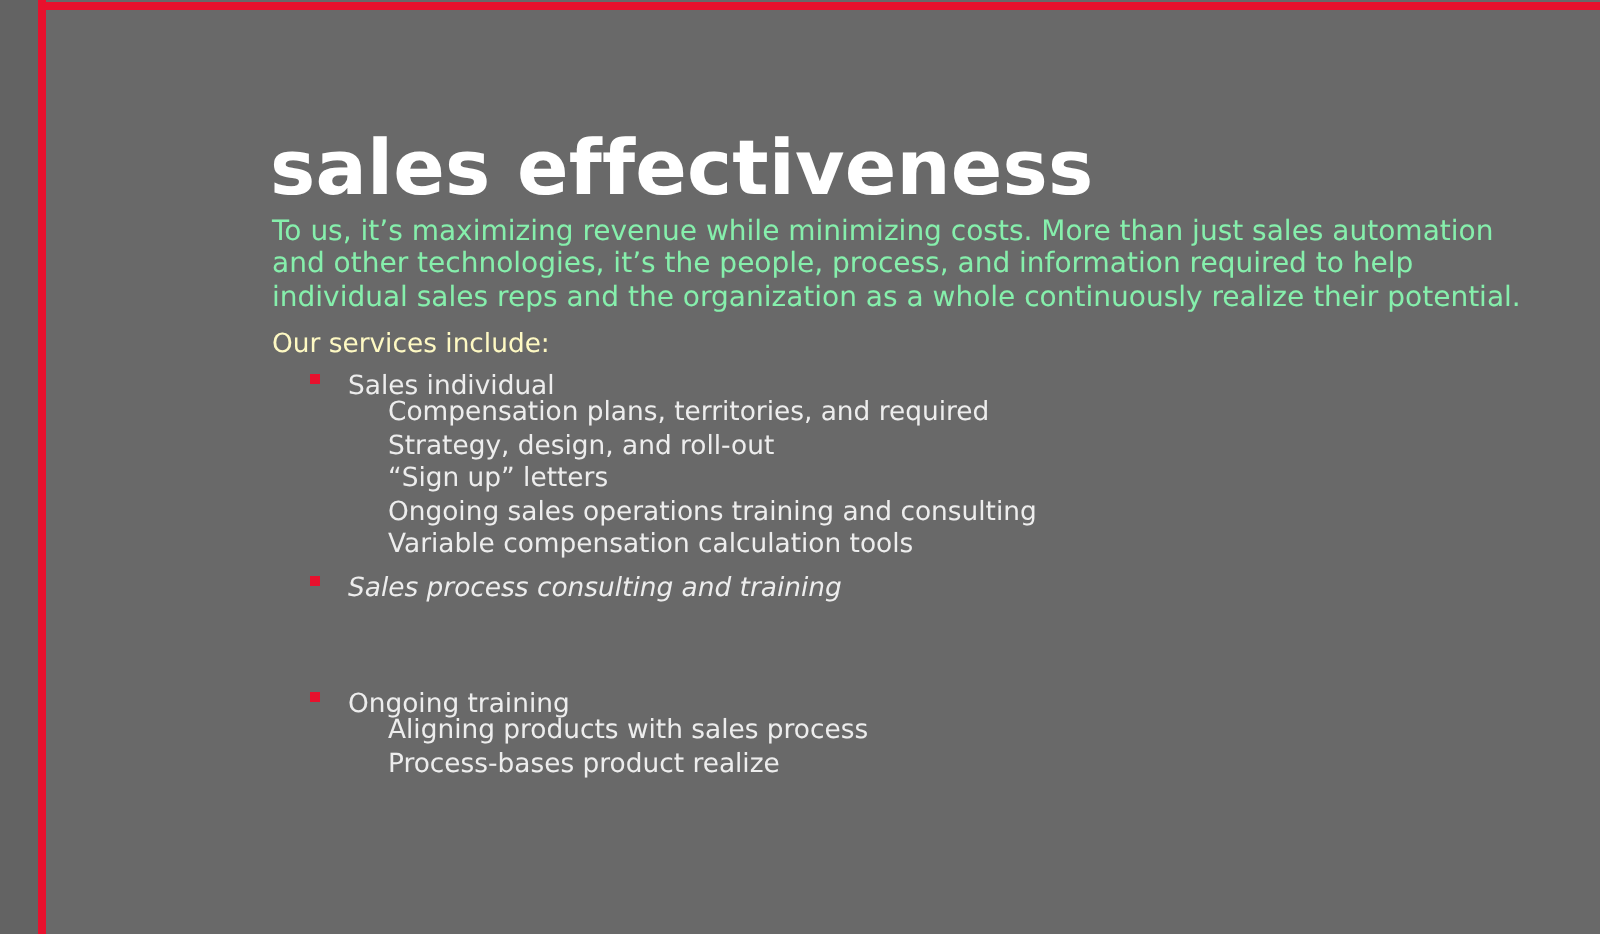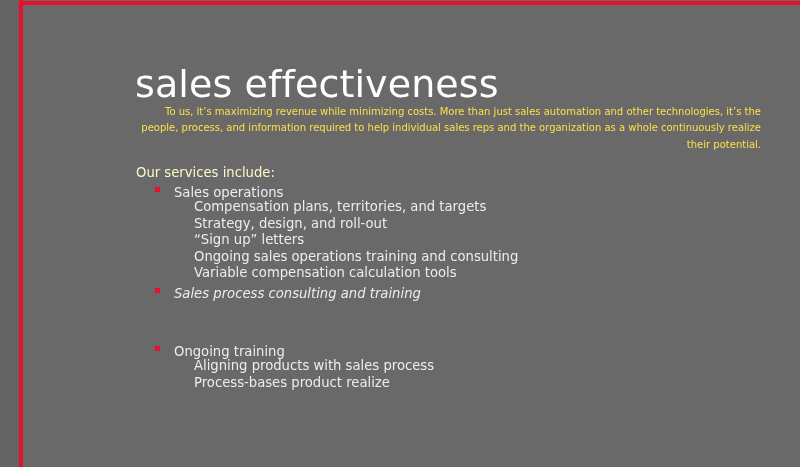--- a/index.html
+++ b/index.html
@@ -63,36 +63,35 @@
     width: 800px;
     height: 467px;
     z-index: 5;
   }
 
   .slide-title {
     position: absolute;
     left: 135px;
     top: 36px;
     font-size: 38px;
-    font-weight: 400;
+    font-weight: 700;
     line-height: 46px;
     color: #ffffff;
     letter-spacing: 0.1px;
     white-space: nowrap;
   }
 
   .intro-paragraph {
     position: absolute;
     left: 136px;
     top: 94px;
     width: 625px;
-    font-size: 10px;
+    font-size: 14px;
     line-height: 16.4px;
-    color: #fde047;
-    text-align: right;
+    color: #86efac;
   }
 
   .services-lead {
     position: absolute;
     left: 136px;
     top: 152px;
     font-size: 13.2px;
     line-height: 16.4px;
     color: #fef9c3;
   }
@@ -165,24 +164,24 @@
 
     <p class="intro-paragraph">To us, it’s maximizing revenue while minimizing costs.  More than just sales automation and other technologies, it’s the people, process, and information required to help individual sales reps and the organization as a whole continuously realize their potential.</p>
 
     <p class="services-lead">Our services include:</p>
 
     <div class="bullet-groups">
 
       <div class="bullet-group" data-group="0">
         <div class="group-heading-row">
           <span class="bullet-marker"></span>
-          <span class="group-heading">Sales operations</span>
+          <span class="group-heading">Sales individual</span>
         </div>
         <ul class="sub-list">
-          <li class="sub-item">Compensation plans, territories, and targets</li>
+          <li class="sub-item">Compensation plans, territories, and required</li>
           <li class="sub-item">Strategy, design, and roll-out</li>
           <li class="sub-item">“Sign up” letters</li>
           <li class="sub-item">Ongoing sales operations training and consulting</li>
           <li class="sub-item">Variable compensation calculation tools</li>
         </ul>
       </div>
 
       <div class="bullet-group" data-group="1">
         <div class="group-heading-row">
           <span class="bullet-marker"></span>

